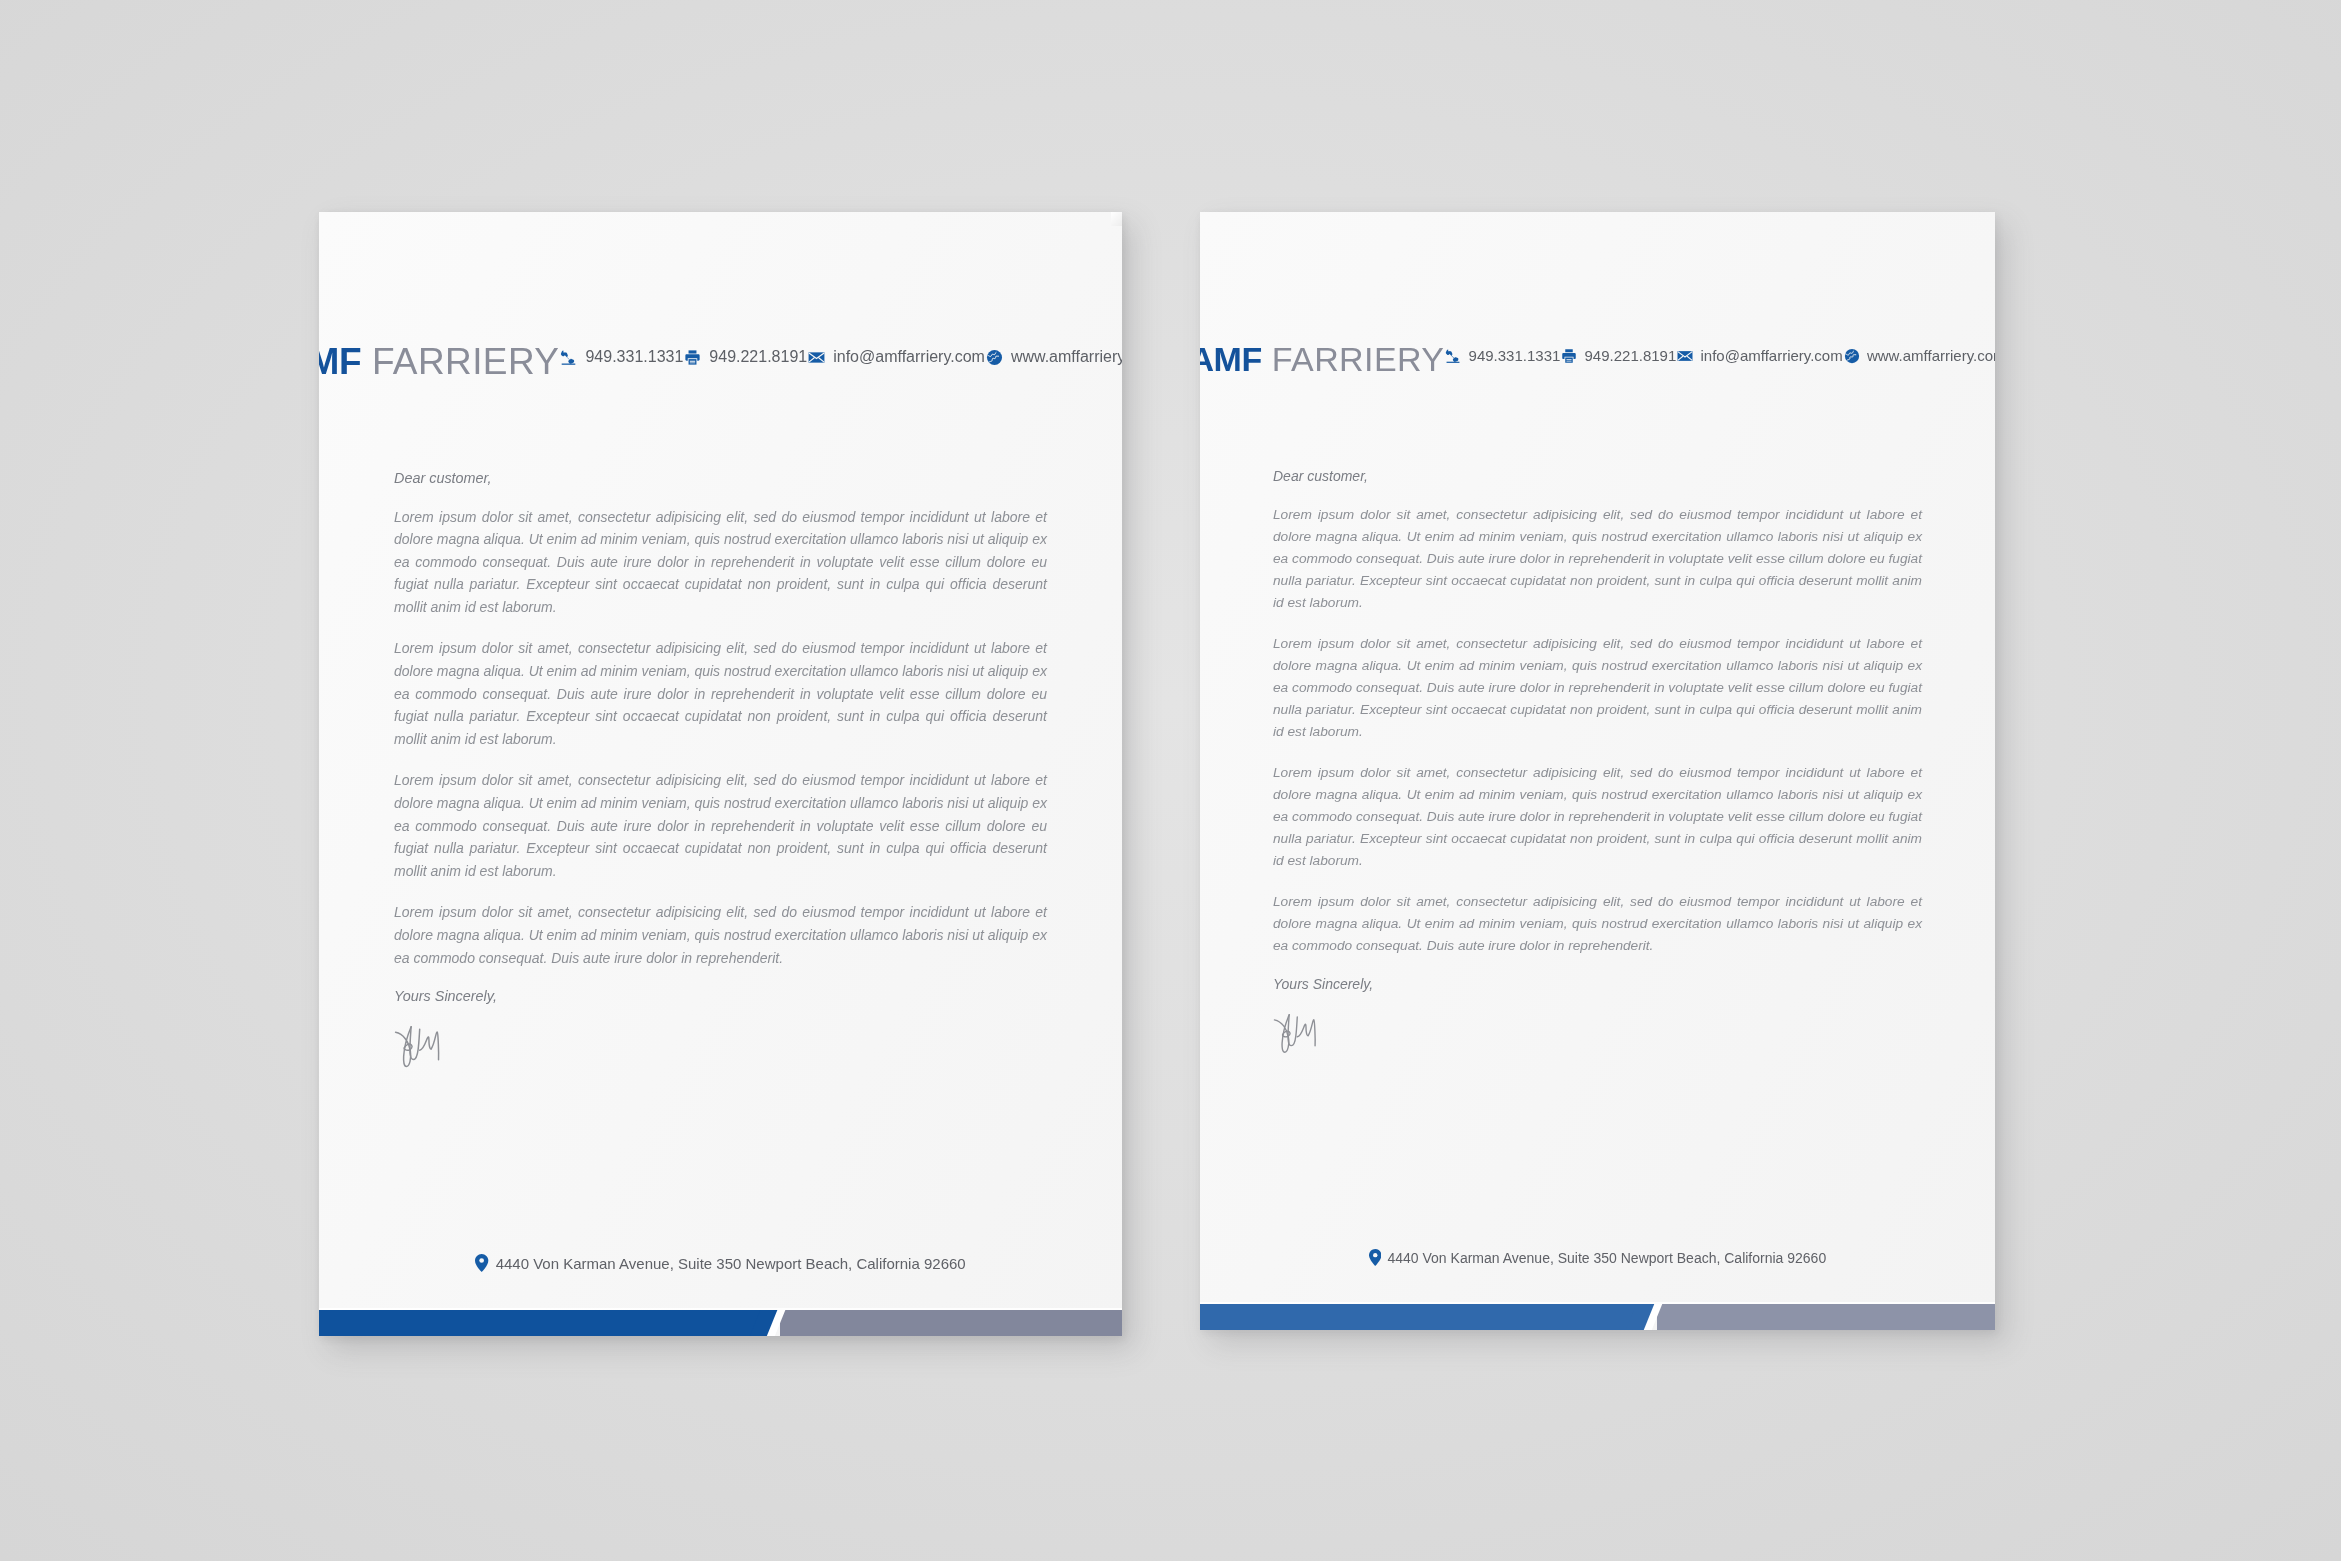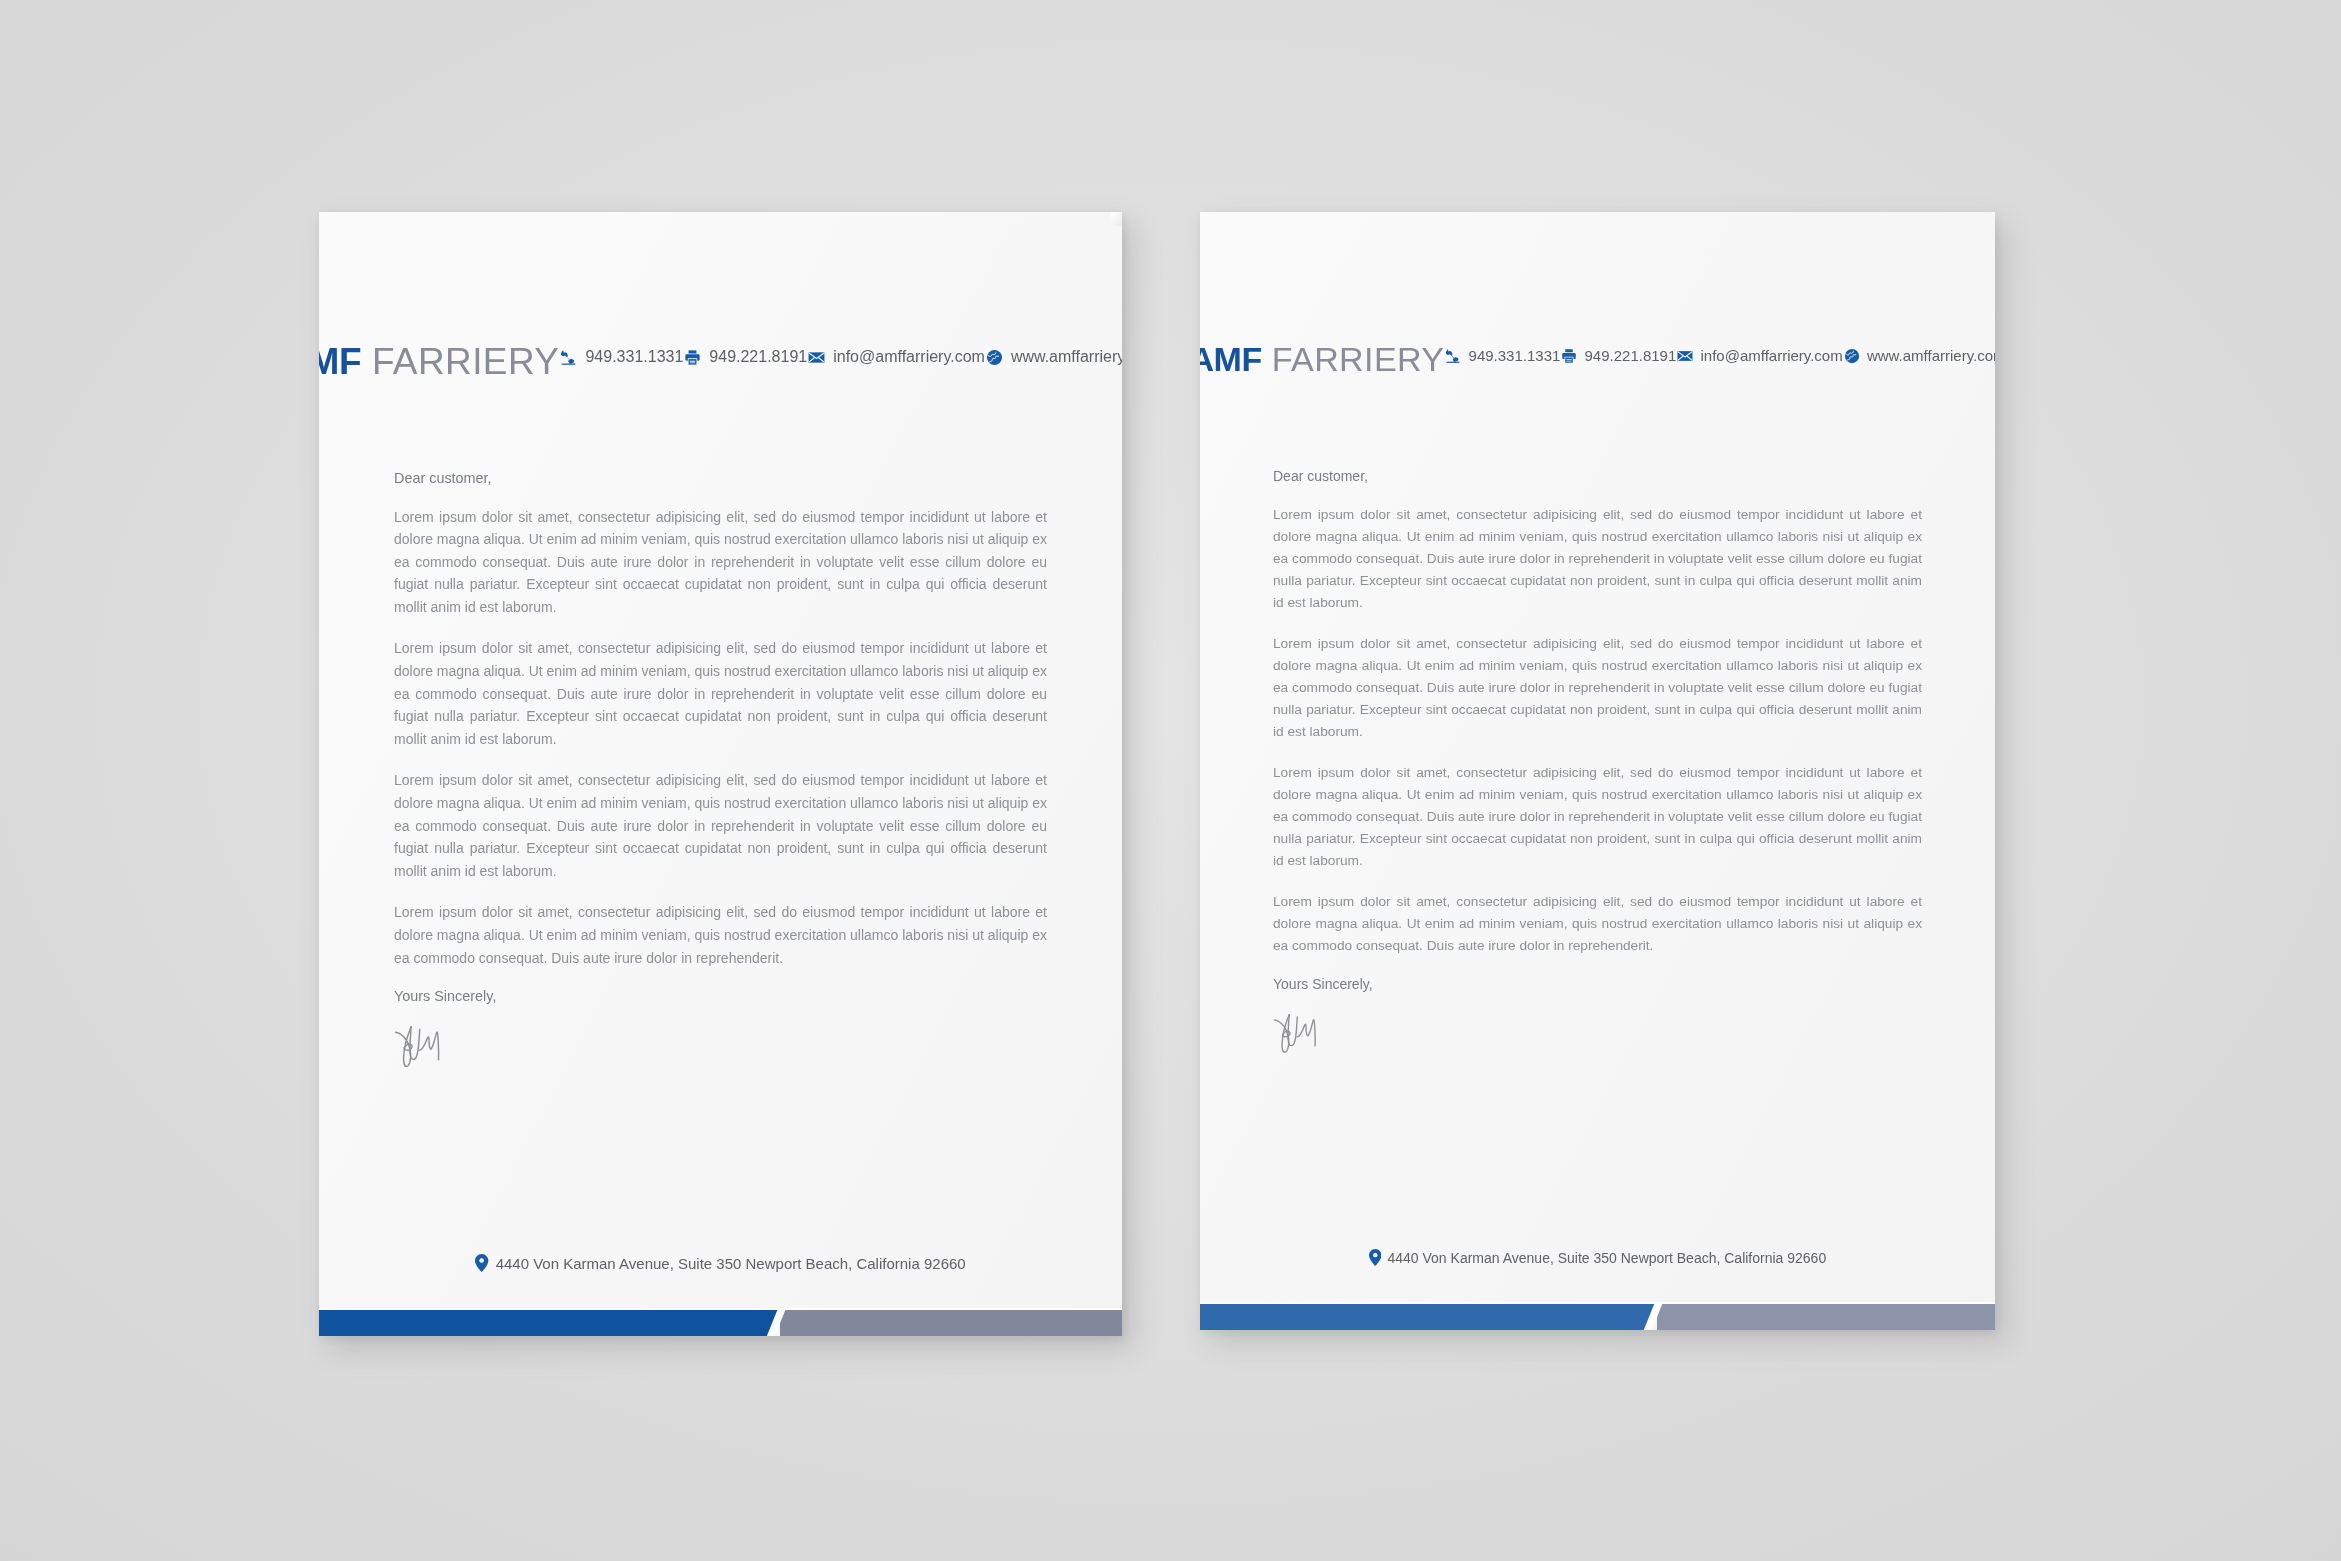--- a/index.html
+++ b/index.html
@@ -112,20 +112,21 @@
   }
   .sheet-left  .contact-icon { width: 19px; height: 19px; margin-right: 7px; }
   .sheet-right .contact-icon { width: 18px; height: 18px; margin-right: 6.2px; }
   .contact-icon svg { width: 100%; height: 100%; display: block; }
 
   
   .body-area {
     position: absolute;
     left: 0;
     right: 0;
+    font-style: italic;
   }
   .sheet-left  .body-area { top: 258px; padding: 0 75px; }
   .sheet-right .body-area { top: 256px; padding: 0 73px; }
 
   .salutation {
     color: #7a7d84;
     margin-bottom: 19.5px;
   }
   .sheet-left  .salutation { font-size: 14.4px; }
   .sheet-right .salutation { font-size: 14px; }

